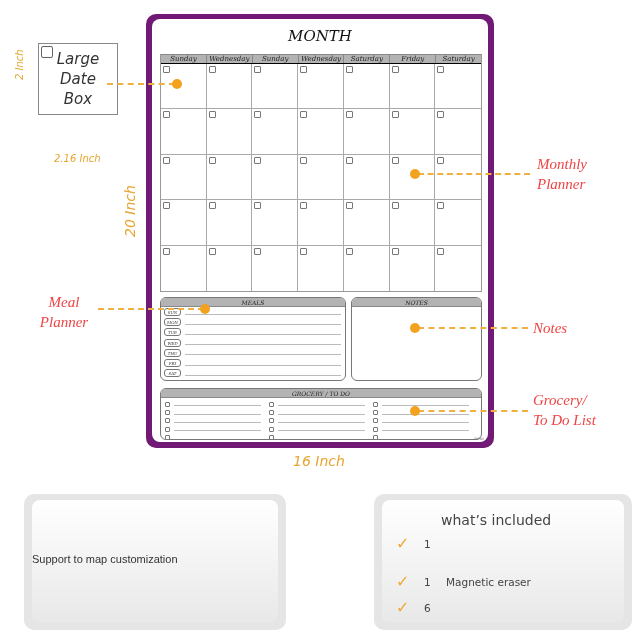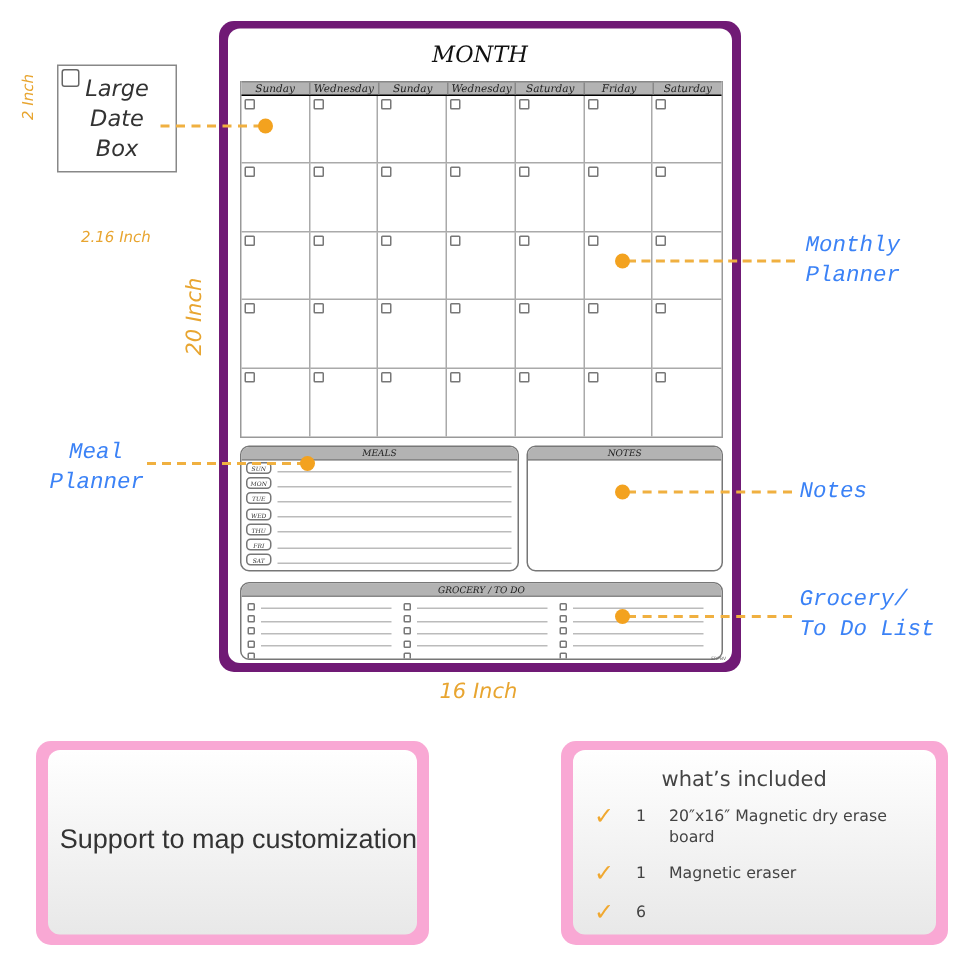--- a/index.html
+++ b/index.html
@@ -54,36 +54,36 @@
   .grocery-body { display: flex; padding: 2px 4px; }
   .gcol { flex: 1; }
   .grow { display: flex; align-items: center; height: 8.4px; }
   .grow .cb { width: 5px; height: 5px; border: 1px solid #777; border-radius: 1px; }
   .grow .line { flex: 1; height: 1px; background: #bbb; margin: 3px 8px 0 4px; }
   .brand { position: absolute; right: 4px; bottom: 1px; font-size: 3px; color: #666; }
 
   .dot { position: absolute; width: 10px; height: 10px; border-radius: 50%; background: #f3a21f; }
   .dash { position: absolute; height: 0; border-top: 2px dashed #f0b040; }
 
-  .callout { position: absolute; font-family: Liberation Mono, monospace; font-style: italic; font-size: 15px; color: #3b82f6; line-height: 20px; }
+  .callout { position: absolute; font-family: Liberation Serif, serif; font-style: italic; font-size: 15px; color: #ef4444; line-height: 20px; }
   .dim { position: absolute; font-family: "DejaVu Sans", sans-serif; font-style: italic; color: #e8a530; }
 
   .datebox {
     position: absolute; left: 38px; top: 43px; width: 80px; height: 72px; border: 1px solid #888;
     font-family: "DejaVu Sans", sans-serif; font-style: italic; font-size: 15px; color: #333; text-align: center; line-height: 20px; padding-top: 5px;
   }
   .datebox .cb { position: absolute; left: 2px; top: 2px; width: 12px; height: 12px; border: 1px solid #666; border-radius: 2px; }
 
-  .card { position: absolute; background: #f9a8d4; border-radius: 10px; }
+  .card { position: absolute; background: #e5e5e5; border-radius: 10px; }
   .card-inner {
     position: absolute; left: 8px; top: 6px; right: 8px; bottom: 7px; border-radius: 8px;
     background: linear-gradient(#ffffff, #e8e8e8);
   }
   .custom-card { left: 24px; top: 494px; width: 262px; height: 136px; }
-  .custom-text { position: absolute; left: 0; right: 0; top: 50px; text-align: right; font-family: "Liberation Sans", sans-serif; font-size: 18px; color: #333; line-height: 18px; }
+  .custom-text { position: absolute; left: 0; right: 0; top: 50px; text-align: left; font-family: "Liberation Sans", sans-serif; font-size: 11px; color: #333; line-height: 18px; }
   .incl-card { left: 374px; top: 494px; width: 258px; height: 136px; }
   .incl-title { position: absolute; left: 59px; top: 12px; font-family: "DejaVu Sans", sans-serif; font-size: 14px; color: #444; }
   .incl-item { position: absolute; left: 14px; display: flex; font-family: "DejaVu Sans", sans-serif; font-size: 10.5px; color: #444; line-height: 14px; }
   .incl-item .check { width: 28px; color: #f0a830; font-size: 16px; line-height: 14px; font-weight: bold; }
   .incl-item .qty { width: 22px; }
   .incl-item .desc { width: 160px; }
 </style>
 </head>
 <body>
 
@@ -368,24 +368,20 @@
     </div>
   </div>
 </div>
 
 <div class="card incl-card">
   <div class="card-inner">
     <div class="incl-title">what’s included</div>
     <div class="incl-item" style="top:37px;">
       <span class="check">✓</span>
       <span class="qty">1</span>
-      <span class="desc">
-        <div>20″x16″ Magnetic dry erase</div>
-        <div>board</div>
-      </span>
     </div>
     <div class="incl-item" style="top:75px;">
       <span class="check">✓</span>
       <span class="qty">1</span>
       <span class="desc">Magnetic eraser</span>
     </div>
     <div class="incl-item" style="top:101px;">
       <span class="check">✓</span>
       <span class="qty">6</span>
     </div>

